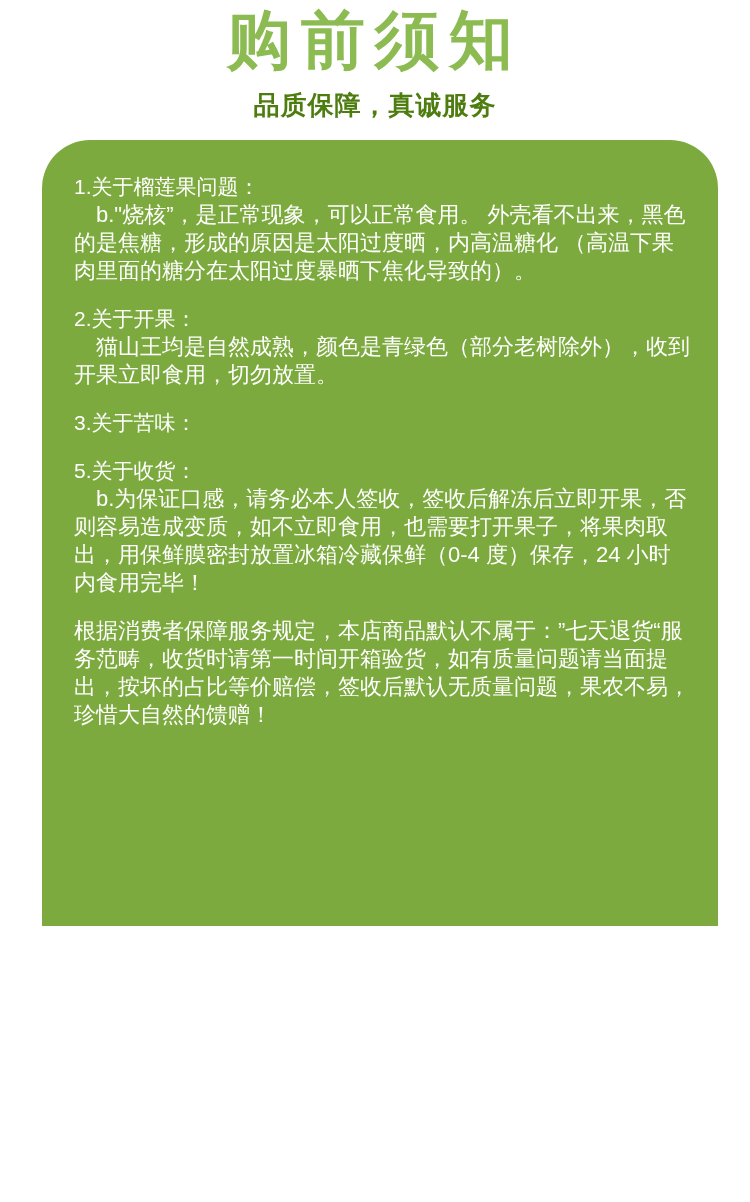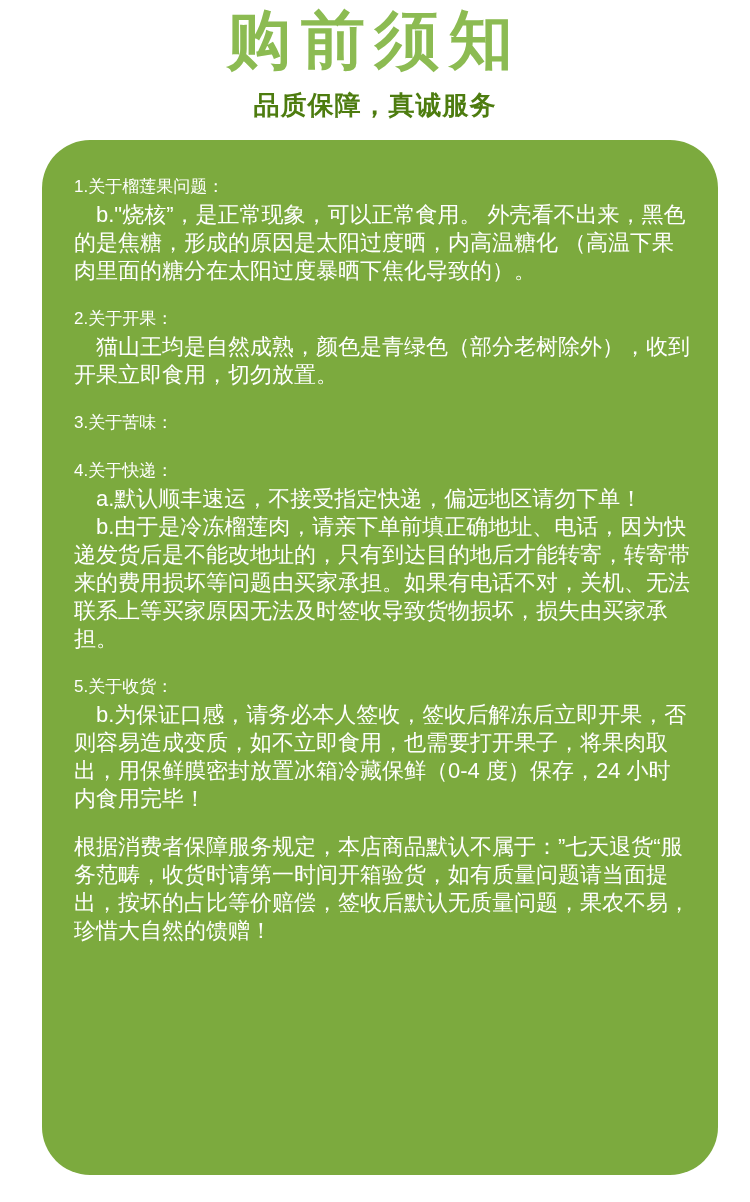--- a/index.html
+++ b/index.html
@@ -5,21 +5,21 @@
   html, body { margin: 0; padding: 0; }
   body {
     width: 750px;
     height: 1202px;
     background: #ffffff;
     font-family: "Liberation Sans", "DejaVu Sans", sans-serif;
   }
   .page {
     position: relative;
     width: 750px;
-    height: 1202px;
+    height: 926px;
     overflow: hidden;
     background: #ffffff;
   }
   .header {
     text-align: center;
     padding-top: 2px;
   }
   .page-title {
     margin: 0;
     color: #8cbb52;
@@ -48,21 +48,21 @@
     padding: 33px 28px 30px 32px;
     color: #ffffff;
     font-size: 22px;
     line-height: 28px;
     overflow: hidden;
   }
   .section { margin: 0 0 20px 0; }
   .section:last-of-type { margin-bottom: 6px; }
   .section h2 {
     margin: 0;
-    font-size: 17px;
+    font-size: 21px;
     line-height: 28px;
     font-weight: normal;
   }
   .section p {
     margin: 0;
     text-indent: 1em;
   }
   .notice-footer p {
     margin: 0;
     text-indent: 0;
@@ -87,25 +87,20 @@
 
     <div class="section">
       <h2>2.关于开果：</h2>
       <p>猫山王均是自然成熟，颜色是青绿色（部分老树除外），收到开果立即食用，切勿放置。</p>
     </div>
 
     <div class="section">
       <h2>3.关于苦味：</h2>
     </div>
 
-    <div class="section">
-      <h2>4.关于快递：</h2>
-      <p>a.默认顺丰速运，不接受指定快递，偏远地区请勿下单！</p>
-      <p>b.由于是冷冻榴莲肉，请亲下单前填正确地址、电话，因为快递发货后是不能改地址的，只有到达目的地后才能转寄，转寄带来的费用损坏等问题由买家承担。如果有电话不对，关机、无法联系上等买家原因无法及时签收导致货物损坏，损失由买家承担。</p>
-    </div>
 
     <div class="section">
       <h2>5.关于收货：</h2>
       <p>b.为保证口感，请务必本人签收，签收后解冻后立即开果，否则容易造成变质，如不立即食用，也需要打开果子，将果肉取出，用保鲜膜密封放置冰箱冷藏保鲜（0-4 度）保存，24 小时内食用完毕！</p>
     </div>
 
     <div class="section notice-footer">
       <p>根据消费者保障服务规定，本店商品默认不属于：”七天退货“服务范畴，收货时请第一时间开箱验货，如有质量问题请当面提出，按坏的占比等价赔偿，签收后默认无质量问题，果农不易，珍惜大自然的馈赠！</p>
     </div>
 

